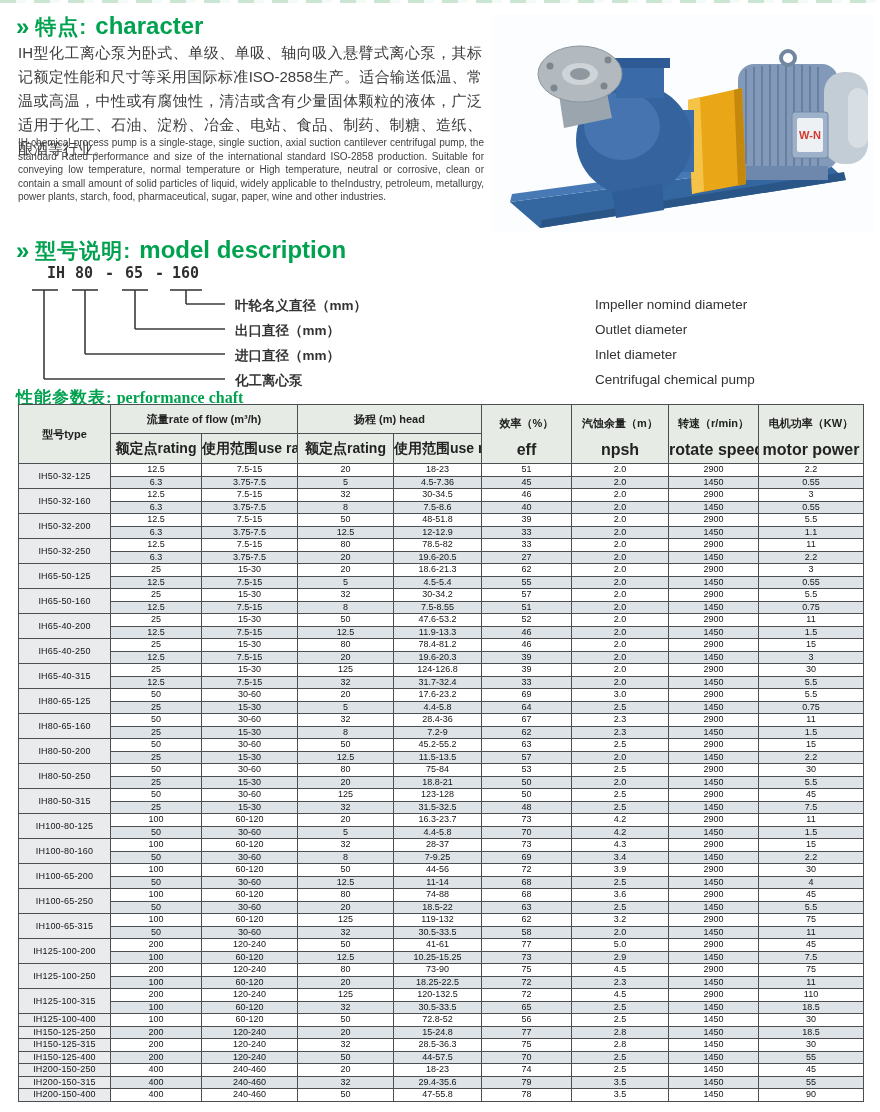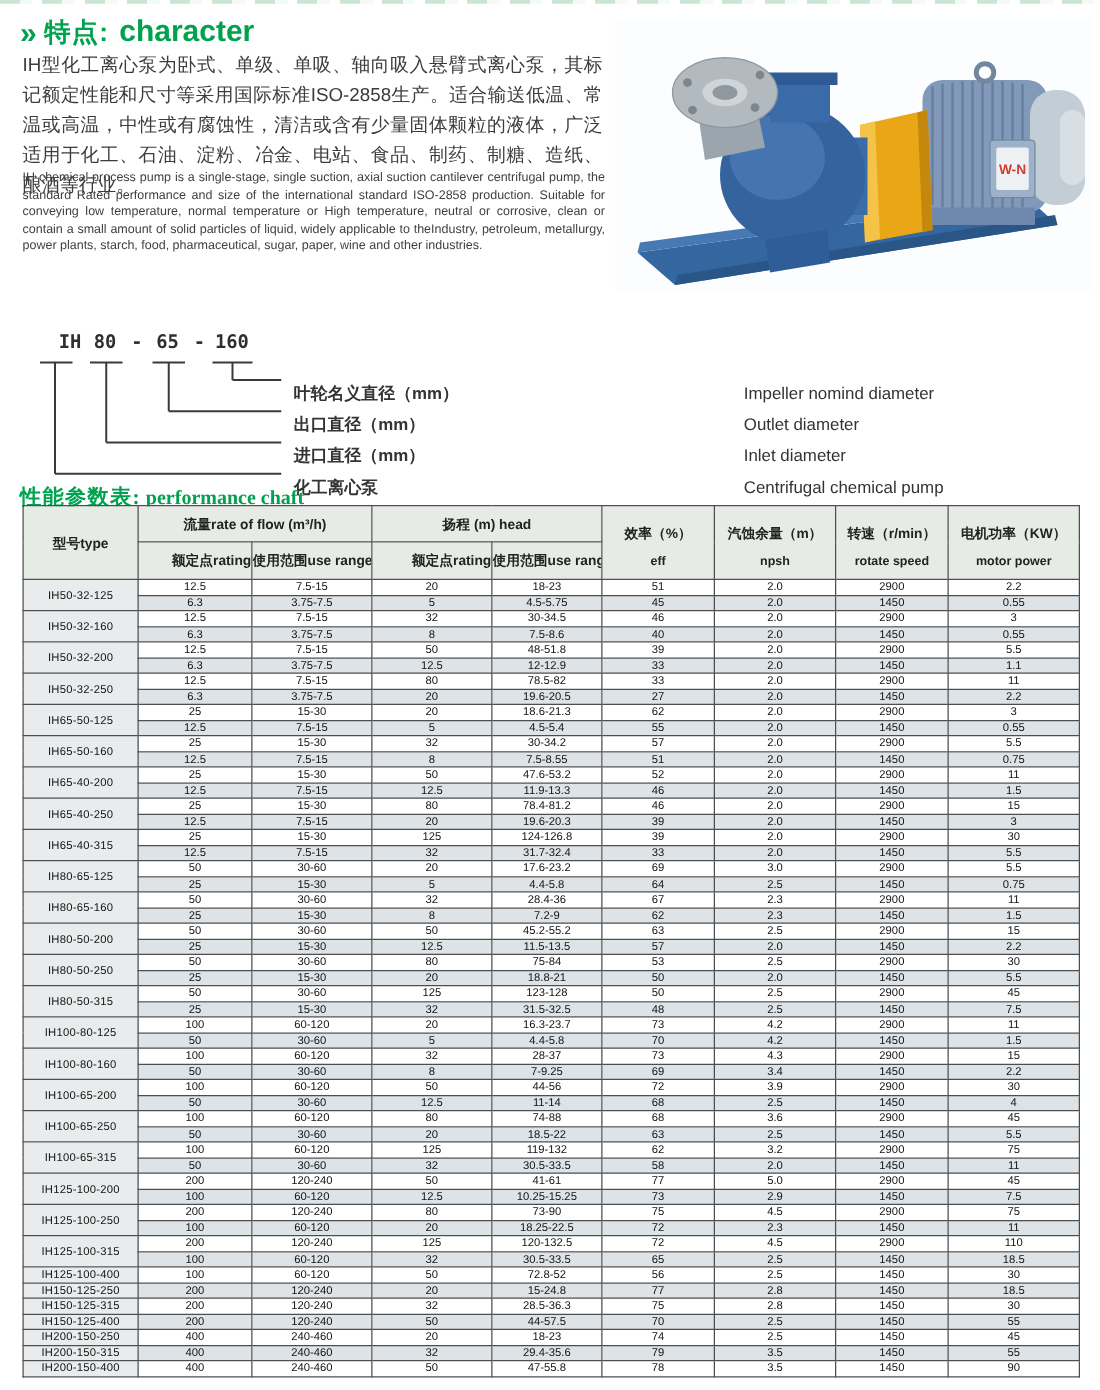--- a/index.html
+++ b/index.html
@@ -31,35 +31,35 @@
     font-size:10px; font-weight:500; color:#3f3f3f; line-height:1.36; text-align:justify; }
 
   
   .pump-photo { position:absolute; top:14px; left:492px; width:382px; height:218px; }
 
   
   .diagram { position:absolute; top:264px; left:30px; width:820px; height:118px; }
   .diagram .code-token { position:absolute; top:0; font-size:15px; font-weight:700; color:#2f2f2f;
     font-family:"DejaVu Sans Mono","Liberation Mono",monospace; }
   .diagram svg.lines { position:absolute; top:0; left:0; }
-  .diagram .lbl-row { position:absolute; left:205px; width:600px; height:18px; line-height:18px;margin-top:10px; }
+  .diagram .lbl-row { position:absolute; left:205px; width:600px; height:18px; line-height:18px; }
   .diagram .lbl-zh { display:inline-block; width:175px; font-size:13.5px; font-weight:700; color:#333; }
   .diagram .lbl-en { display:inline-block; position:absolute; left:360px; font-size:13.5px; color:#333; }
 
   
   .perf-table { position:absolute; top:404px; left:18px; width:845px;
     border-collapse:collapse; table-layout:fixed; }
   .perf-table th, .perf-table td { border:1px solid #4b4f52; text-align:center;
     overflow:hidden; white-space:nowrap; }
   .perf-table thead th { background:#e6ece5; font-weight:700; color:#222; }
   .perf-table .h-group { height:29px; font-size:11px; }
-  .perf-table .h-sub th { height:30px; font-size:11px;text-align:right; }
+  .perf-table .h-sub th { height:30px; font-size:14px; }
   .perf-table .h-two { font-size:11px; }
   .perf-table .h-two .l1 { display:block; padding-top:6px; }
-  .perf-table .h-two .l2 { display:block; padding-top:10px; font-size:10px; }
+  .perf-table .h-two .l2 { display:block; padding-top:10px; font-size:16px; }
   .perf-table td { height:12.5px; font-size:9px; line-height:1; color:#141414; padding:0; }
   .perf-table td.model-cell { background:#e9ebec; font-size:9px; letter-spacing:.2px; }
   .perf-table tr.alt td { background:#dde3e6; }
   .perf-table tr.alt td.model-cell { background:#e9ebec; }
 </style>
 </head>
 <body>
 
 <div class="page">
   <div class="top-dashes"></div>
@@ -120,20 +120,23 @@
         <circle cx="58" cy="52" r="3.5"></circle>
           <circle cx="116" cy="46" r="3.5"></circle>
         <circle cx="62" cy="74" r="3.5"></circle>
           <circle cx="112" cy="72" r="3.5"></circle>
       </g>
 
       <polygon points="120,178 170,170 172,196 124,204" fill="#2f5d98"></polygon>
     </svg>
   </div>
 
+  <div class="sec-heading" id="heading-model">
+    <span class="chev">»</span><span class="h-zh">型号说明:</span><span class="h-en">model description</span>
+  </div>
 
   <div class="diagram">
     <span class="code-token" style="left:17px">IH</span>
     <span class="code-token" style="left:45px">80</span>
     <span class="code-token" style="left:75px">-</span>
     <span class="code-token" style="left:95px">65</span>
     <span class="code-token" style="left:125px">-</span>
     <span class="code-token" style="left:142px">160</span>
 
     <svg class="lines" width="820" height="118" viewBox="0 0 820 118">
@@ -226,21 +229,21 @@
           <td>18-23</td>
           <td>51</td>
           <td>2.0</td>
           <td>2900</td>
           <td>2.2</td>
         </tr>
         <tr class="alt">
           <td>6.3</td>
           <td>3.75-7.5</td>
           <td>5</td>
-          <td>4.5-5.75</td>
+          <td>4.5-7.36</td>
           <td>45</td>
           <td>2.0</td>
           <td>1450</td>
           <td>0.55</td>
         </tr>
         <tr>
           <td class="model-cell" rowspan="2">IH50-32-160</td>
           <td>12.5</td>
           <td>7.5-15</td>
           <td>32</td>

